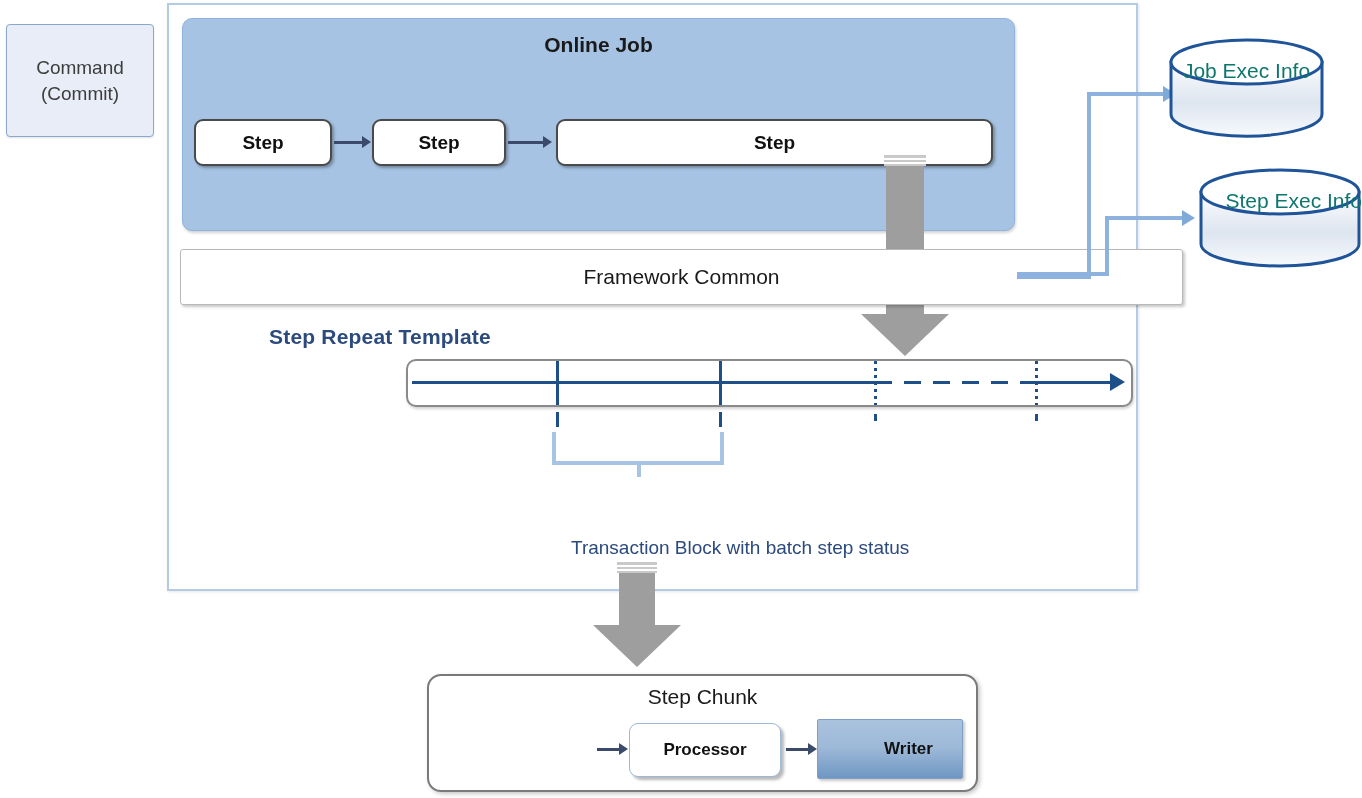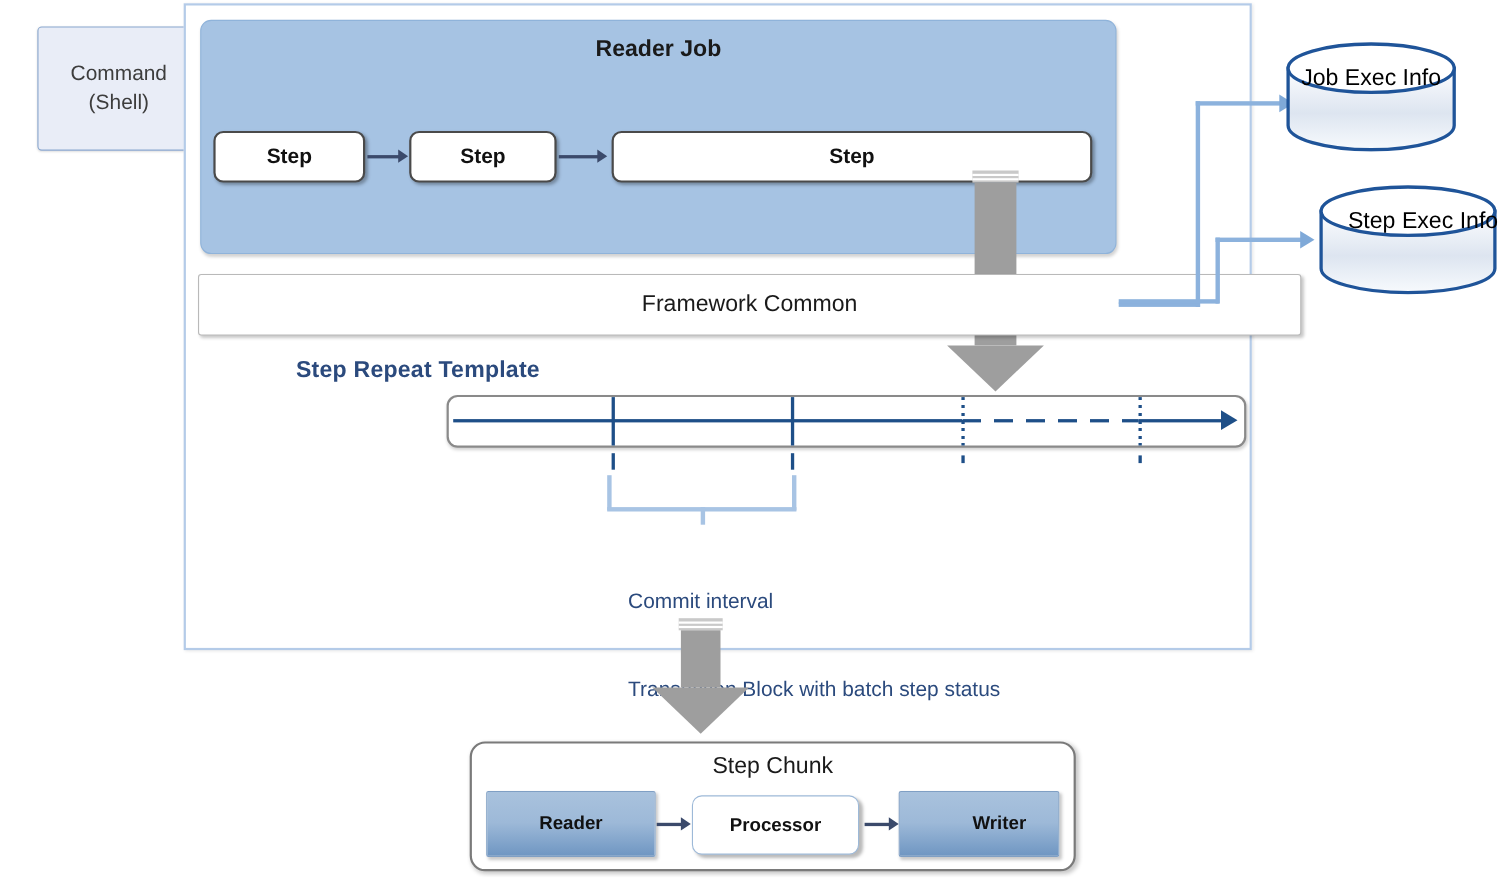--- a/index.html
+++ b/index.html
@@ -156,21 +156,21 @@
     border-left: 13px solid #7fa9d8;
   }
 
   
   .cylinder { position: absolute; }
   .cyl-label {
     position: absolute;
     width: 100%;
     text-align: center;
     font-size: 21px;
-    color: #000000;
+    color: #0f766e;
     z-index: 4;
     pointer-events: none;
   }
 
   
   #step-chunk-box {
     background: #ffffff;
     border: 2.5px solid #7a7a7a;
     border-radius: 14px;
     box-shadow: 2px 2px 4px rgba(0,0,0,0.22);
@@ -199,30 +199,30 @@
     font-weight: bold;
     color: #111111;
     box-shadow: 3px 3px 3px rgba(0,0,0,0.28);
   }
 </style>
 </head>
 <body>
 
 <div id="canvas">
 
-  <div class="abs channel-box center" style="left:6px; top:24px; width:148px; height:113px; flex-direction:column;margin-left:28px;">
+  <div class="abs channel-box center" style="left:6px; top:24px; width:148px; height:113px; flex-direction:column;">
     <div>Command</div>
-    <div>(Shell)</div>
+    <div>(Commit)</div>
   </div>
 
 
   <div class="abs" id="outer-container" style="left:167px; top:3px; width:971px; height:588px;"></div>
 
   <div class="abs" id="batch-job-panel" style="left:182px; top:18px; width:833px; height:213px;">
-    <div id="batch-job-title">Reader Job</div>
+    <div id="batch-job-title">Online Job</div>
   </div>
 
   <div class="abs step-box center" style="left:194px; top:119px; width:138px; height:47px;">
     <span>Step</span>
   </div>
   <div class="abs step-arrow-line" style="left:334px; top:141px; width:30px;"></div>
   <div class="abs step-arrow-head" style="left:362px; top:136px;"></div>
 
   <div class="abs step-box center" style="left:372px; top:119px; width:134px; height:47px;">
     <span>Step</span>
@@ -307,37 +307,33 @@
   <div class="abs tick" style="left:719px; top:412px; height:15px;"></div>
   <div class="abs tick" style="left:874px; top:414px; height:7px;"></div>
   <div class="abs tick" style="left:1035px; top:414px; height:7px;"></div>
 
   <div class="abs bracket-line" style="left:552px; top:432px; width:4px; height:32px;"></div>
   <div class="abs bracket-line" style="left:552px; top:461px; width:172px; height:4px;"></div>
   <div class="abs bracket-line" style="left:720px; top:432px; width:4px; height:32px;"></div>
   <div class="abs bracket-line" style="left:637px; top:461px; width:4px; height:16px;"></div>
 
   <div class="abs" id="chunk-caption" style="left:571px; top:482px;">
-    <div>Commit interval</div>
     <div>Transaction Block with batch step status</div>
   </div>
 
   <div class="abs gray-tab" style="left:617px; top:562px; width:40px; height:11px;"></div>
   <div class="abs gray-tab-line" style="left:617px; top:565px; width:40px; height:2px;"></div>
   <div class="abs gray-tab-line" style="left:617px; top:569px; width:40px; height:2px;"></div>
   <div class="abs gray-shaft" style="left:619px; top:573px; width:36px; height:52px;"></div>
   <div class="abs gray-head" style="left:593px; top:625px;"></div>
 
   <div class="abs" id="step-chunk-box" style="left:427px; top:674px; width:551px; height:118px;">
     <div id="step-chunk-title">Step Chunk</div>
   </div>
 
-  <div class="abs rw-box center" style="left:442px; top:719px; width:154px; height:60px;">
-    <span>Reader</span>
-  </div>
   <div class="abs step-arrow-line" style="left:597px; top:748px; width:24px;"></div>
   <div class="abs step-arrow-head" style="left:619px; top:743px;"></div>
 
   <div class="abs proc-box center" style="left:629px; top:723px; width:152px; height:54px;align-items:center;">
     <span>Processor</span>
   </div>
   <div class="abs step-arrow-line" style="left:786px; top:748px; width:24px;"></div>
   <div class="abs step-arrow-head" style="left:808px; top:743px;"></div>
 
   <div class="abs rw-box center" style="left:817px; top:719px; width:146px; height:60px;padding-left:37px;">

